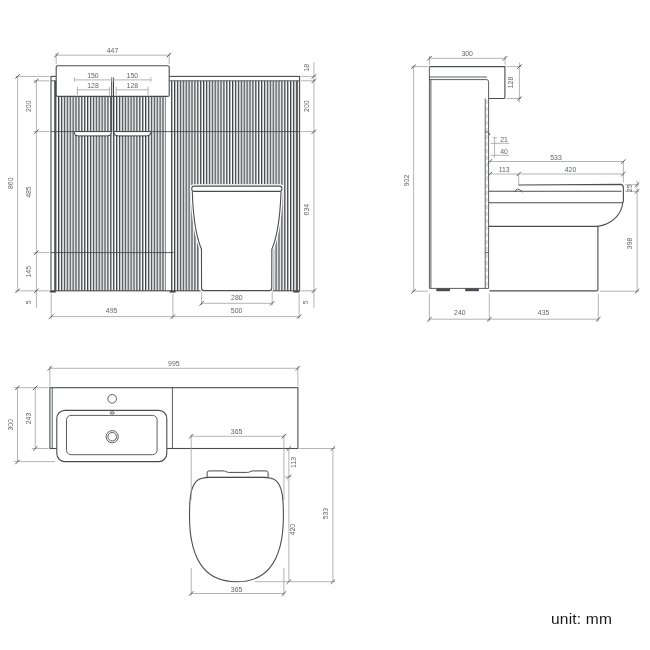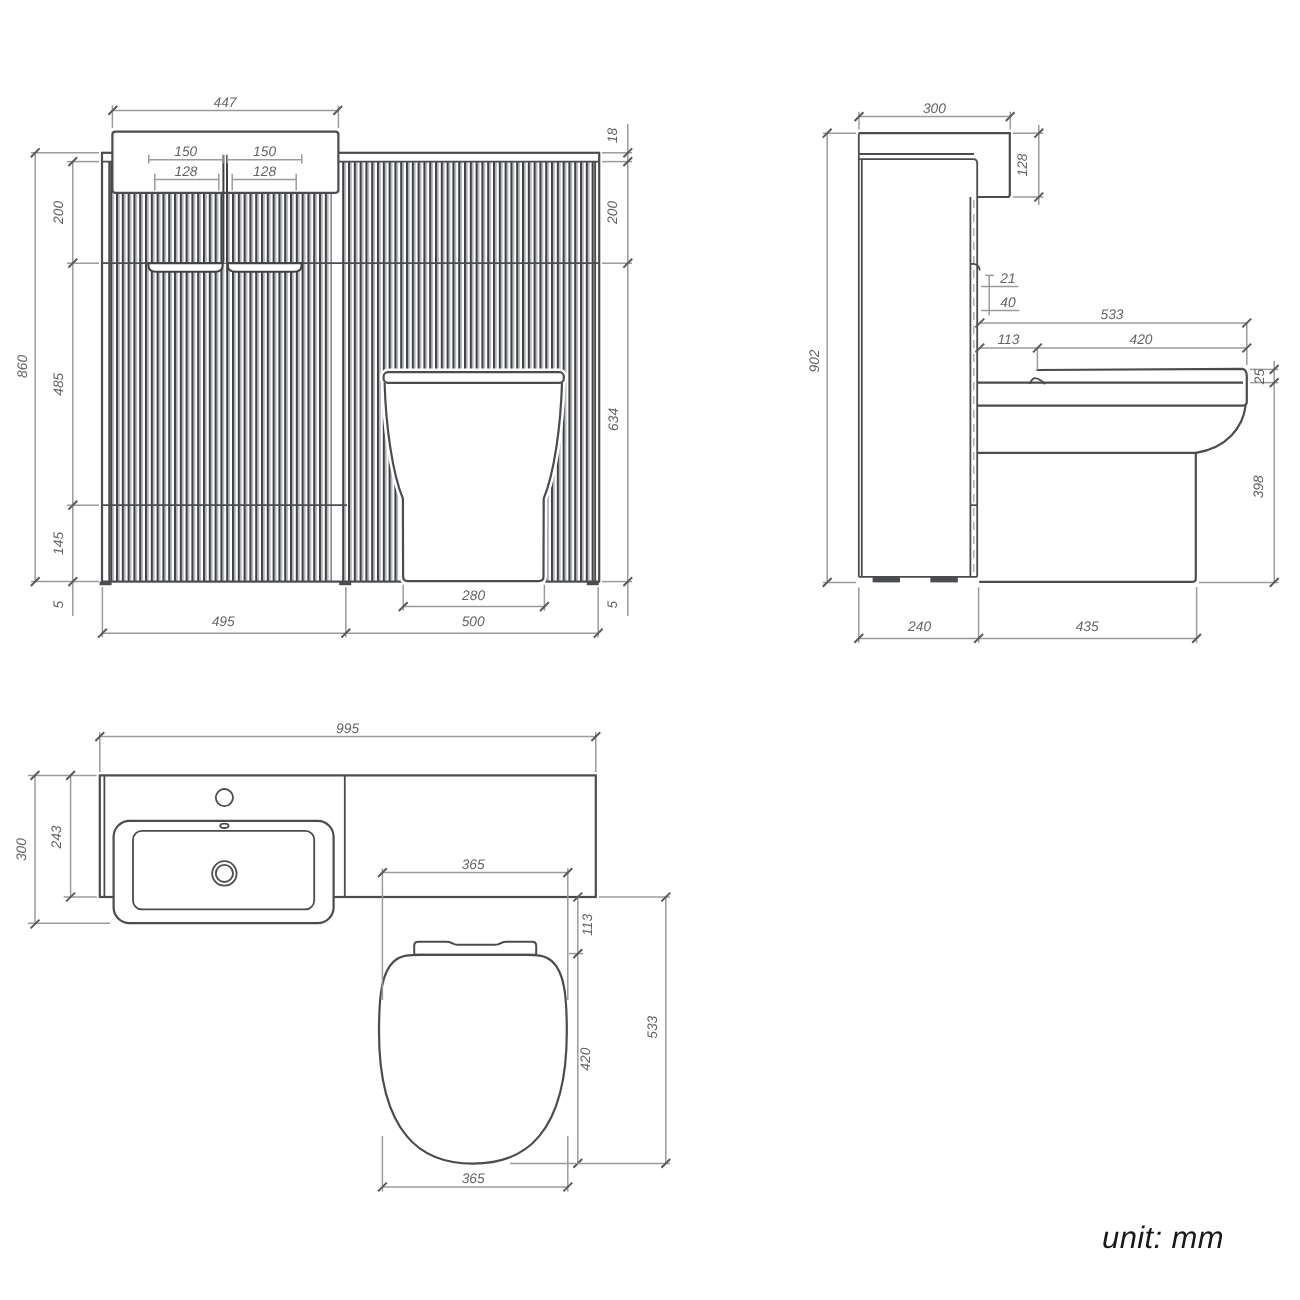--- a/index.html
+++ b/index.html
@@ -1,16 +1,16 @@
 <!DOCTYPE html>
 <html><head>
 <meta charset="utf-8">
 <style>
 html,body{margin:0;padding:0;background:#fff;}
-#page{width:588px;height:650px;position:relative;font-family:"Liberation Sans",sans-serif;font-style:italic;}
+#page{width:588px;height:650px;position:relative;font-family:"Liberation Sans",sans-serif;}
 svg{position:absolute;top:0;left:0;}
 text{font-family:"Liberation Sans",sans-serif;fill:#626467;font-size:6.9px;letter-spacing:0px;}
 .m{stroke:#4a4c4f;stroke-width:1.1;fill:none;}
 .m2{stroke:#4a4c4f;stroke-width:.9;fill:none;}
 .d{stroke:#9a9b9d;stroke-width:.75;fill:none;}
 .tk{stroke:#585a5d;stroke-width:1;fill:none;}
 .wt{fill:#fff;stroke:#4a4c4f;stroke-width:1.1;}
 </style>
 </head>
 <body>

